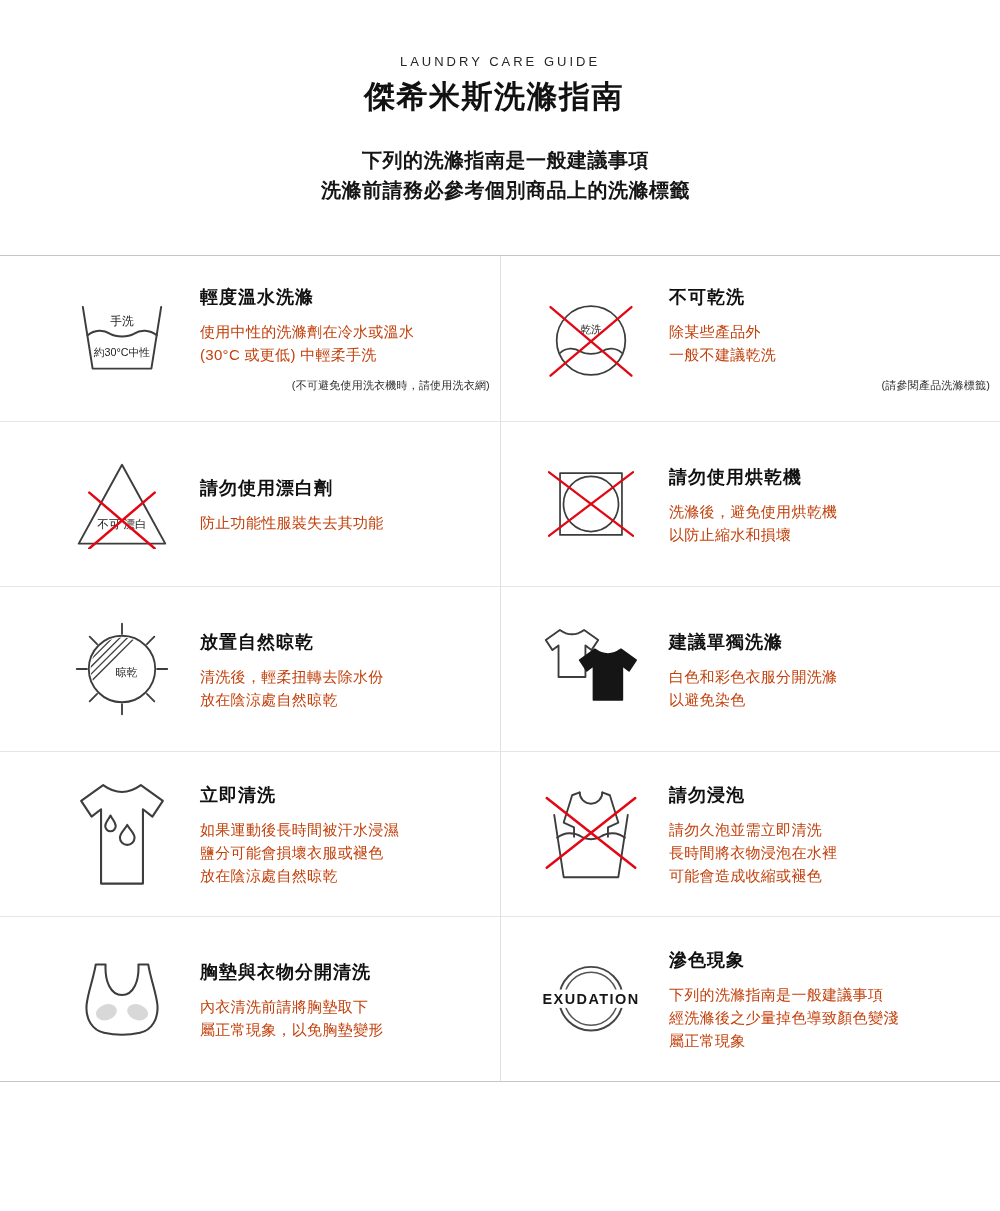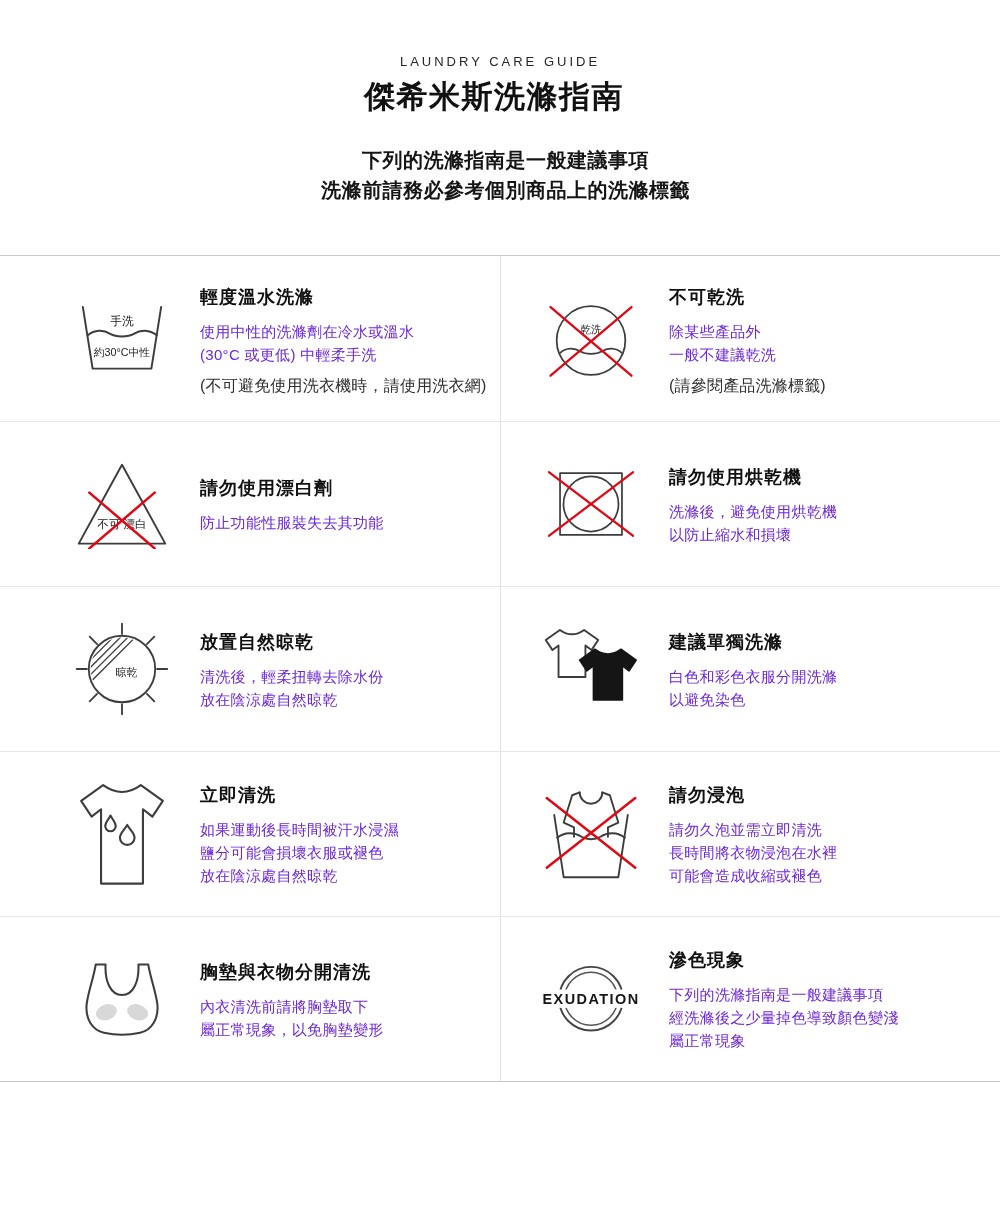--- a/index.html
+++ b/index.html
@@ -40,22 +40,22 @@
   .cell.rowline { border-top: 1px solid #e6e6e6; }
   .icon-box {
     width: 112px; flex: 0 0 112px; margin-right: 22px;
     display: flex; align-items: center; justify-content: center;
   }
   .txt { flex: 1; }
   .cell-title {
     font-size: 18px; font-weight: 700; letter-spacing: 1px;
     color: #111; margin: 0 0 9px 0; line-height: 28px;
   }
-  .cell-line { font-size: 15px; line-height: 23px; color: #6d28d9; margin: 0; letter-spacing: 0.3px; }
-  .cell-note { font-size: 16px; line-height: 19px; color: #2e2e2e; margin: 10px 0 0 0; letter-spacing: 0.2px; }
+  .cell-line { font-size: 15px; line-height: 23px; color: #c2410c; margin: 0; letter-spacing: 0.3px; }
+  .cell-note { font-size: 11px; line-height: 19px; color: #2e2e2e; margin: 10px 0 0 0; letter-spacing: 0.2px; text-align: right; }
 
   
   svg { display: block; }
   .st    { fill: none; stroke: #3d3d3d; stroke-width: 2; stroke-linejoin: round; stroke-linecap: round; }
   .st25  { fill: none; stroke: #3d3d3d; stroke-width: 2.5; stroke-linejoin: round; stroke-linecap: round; }
   .cross { fill: none; stroke: #e30613; stroke-width: 2.6; stroke-linecap: round; }
   .hatch { stroke: #3d3d3d; stroke-width: 1.4; }
   .ic-label  { font-family: inherit; font-size: 12px; fill: #1c1c1c; text-anchor: middle; font-weight: 500; }
   .ic-label-sm { font-family: inherit; font-size: 11px; fill: #1c1c1c; text-anchor: middle; font-weight: 500; }
   .badge-label {

